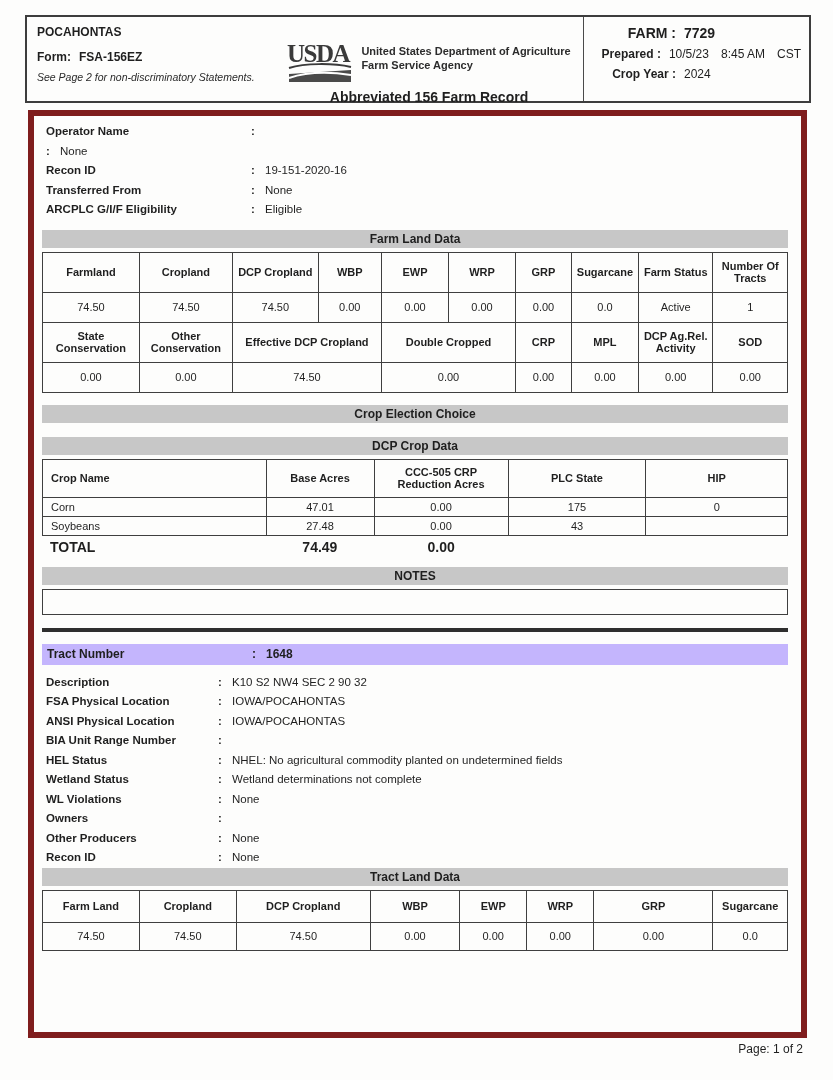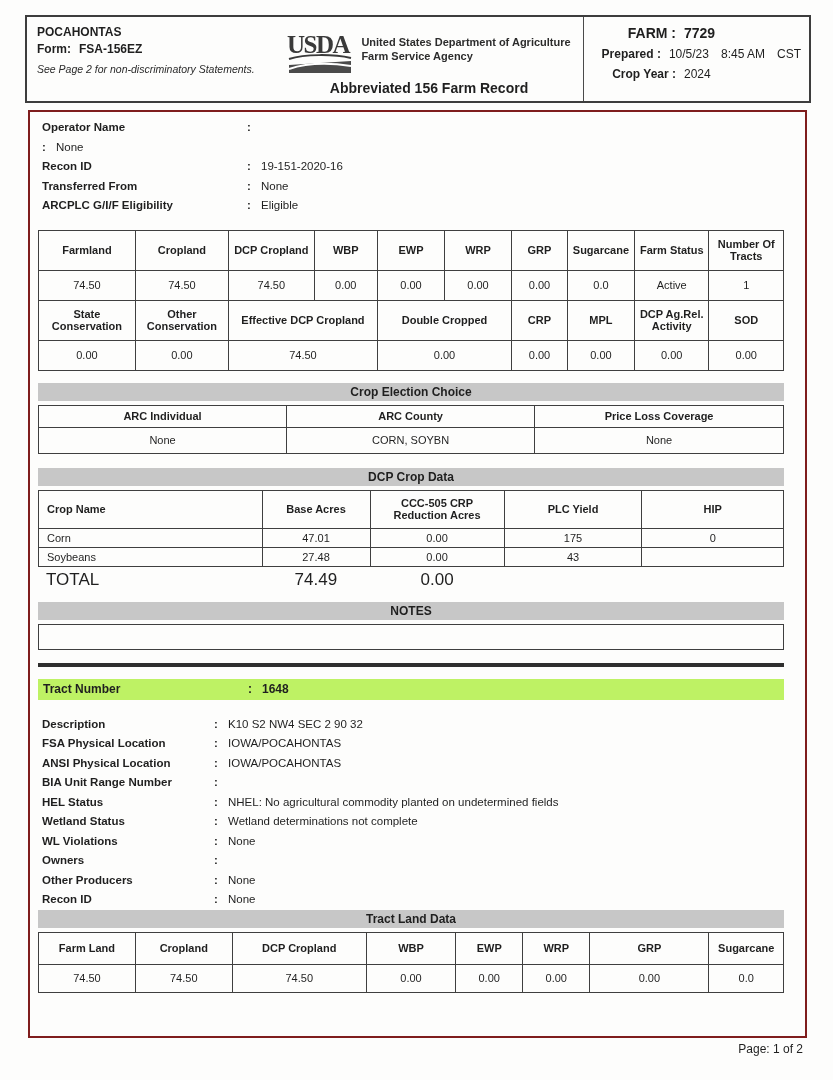--- a/index.html
+++ b/index.html
@@ -15,88 +15,88 @@
 
   
   .header-box {
     position: absolute; left: 25px; top: 15px;
     width: 786px; height: 88px;
     border: 2px solid #3d3d3d;
     display: flex;
   }
   .hdr-left { width: 248px; padding: 7px 0 0 10px; }
   .hdr-left .state, .hdr-left .county { font-weight: bold; font-size: 12px; line-height: 17px; }
-  .hdr-left .form-line { font-size: 12px; margin-top: 1px; font-weight: bold; }
+  .hdr-left .form-line { font-size: 12px; margin-top: 9px; font-weight: bold; }
   .hdr-left .form-line .form-value { margin-left: 8px; }
   .hdr-left .note { font-size: 10.5px; font-style: italic; margin-top: 7px; color: #2a2a2a; }
-  .hdr-center { flex: 1; padding-top: 15px; }
+  .hdr-center { flex: 1; padding-top: 24px; }
   .logo-row { display: flex; align-items: flex-start; justify-content: center; gap: 8px; }
   .usda-logo { width: 66px; height: 42px; flex: 0 0 auto; }
   .dept { font-size: 11px; font-weight: bold; line-height: 14px; padding-top: 3px; color: #2c2c2c; }
   .doc-title { text-align: center; font-weight: bold; font-size: 14px; margin-top: 6px; }
   .hdr-right {
     width: 226px; border-left: 1.5px solid #4a4a4a;
     padding: 8px 8px 0 0; font-size: 12px;
   }
   .hdr-right .row { display: flex; margin-bottom: 6px; }
   .hdr-right .lab { width: 92px; text-align: right; font-weight: bold; }
   .hdr-right .lab::after { content: " :"; }
   .hdr-right .val { margin-left: 8px; white-space: nowrap; }
   .hdr-right .row.farm .lab, .hdr-right .row.farm .val { font-weight: bold; font-size: 14px; }
   .hdr-right .val .sep { display: inline-block; width: 12px; }
 
   
   .main-box {
     position: absolute; left: 28px; top: 110px;
     width: 779px; height: 928px;
-    border: 2px solid #7f1d1d;
-    padding: 6px 20px 0 7px;
+    border: 6px solid #7f1d1d;
+    padding: 6px 12px 0 7px;
   }
 
   
   .kv-row { display: flex; font-size: 11.5px; line-height: 19.5px; padding-left: 5px; }
   .kv-row .k { font-weight: bold; }
   .operator .kv-row .k { width: 205px; }
   .tract-fields .kv-row .k { width: 172px; }
   .kv-row .c { font-weight: bold; width: 14px; }
   .kv-row .c::after { content: ":"; }
   .kv-row .v { flex: 1; }
 
   
   .banner {
     background: #c7c7c7;
     text-align: center; font-weight: bold; font-size: 12px;
     height: 18px; line-height: 18px;
     margin: 0 1px;
   }
   .tract-banner {
-    background: #bef264;
+    background: #c4b5fd;
     display: flex; font-size: 12px; font-weight: bold;
     height: 21px; line-height: 21px;
-    margin: 9px 1px; padding-left: 5px;
+    margin: 2px 1px; padding-left: 5px;
   }
   .tract-banner .k { width: 205px; }
   .tract-banner .c { width: 14px; }
   .tract-banner .c::after { content: ":"; }
 
   
   table { width: calc(100% - 2px); margin: 4px 1px 0 1px; border-collapse: collapse; table-layout: fixed; }
   th, td { border: 1.5px solid #3f3f3f; font-size: 11px; text-align: center; padding: 2px 3px; }
   th { font-weight: bold; }
   .t-farm th { height: 40px; }
   .t-farm td { height: 30px; }
   .t-elect th { height: 22px; }
   .t-elect td { height: 26px; }
   .t-dcp th { height: 38px; }
   .t-dcp td { height: 19px; }
   .t-dcp .left, .t-dcp td.left { text-align: left; padding-left: 8px; }
   .t-tract th { height: 32px; margin-top: 14px; }
   .t-tract td { height: 28px; }
 
-  .total-row { display: flex; font-size: 17px; font-weight: normal; margin: 3px 1px 0 1px; }
+  .total-row { display: flex; font-size: 14px; font-weight: bold; margin: 3px 1px 0 1px; }
   .total-row .c1 { width: 30%; text-align: left; padding-left: 8px; }
   .total-row .c2 { width: 14.5%; text-align: center; }
   .total-row .c3 { width: 18%; text-align: center; }
 
   .notes-box { border: 1.5px solid #3f3f3f; height: 26px; margin: 4px 1px 0 1px; font-size: 11px; padding: 2px 6px; }
   .divider { height: 4px; background: #2e2e2e; margin: 13px 1px 12px 1px; }
 
   .footer {
     position: absolute; right: 30px; top: 1042px;
     font-size: 12px; color: #1f1f1f;
@@ -174,20 +174,21 @@
         </div>
       <div class="kv-row">
           <span class="k">ARCPLC G/I/F Eligibility</span>
           <span class="c"></span>
           <span class="v">Eligible</span>
         </div>
     </div>
 
     <div class="sp10"></div>
 
+    <div class="banner">Farm Land Data</div>
     <table class="t-farm">
       <colgroup>
         <col style="width:13%">
           <col style="width:12.5%">
           <col style="width:11.5%">
           <col style="width:8.5%">
           <col style="width:9%">
         <col style="width:9%">
           <col style="width:7.5%">
           <col style="width:9%">
@@ -238,57 +239,38 @@
         <td>0.00</td>
         <td>0.00</td>
         <td>0.00</td>
       </tr>
     </tbody>
       </table>
 
     <div class="sp12"></div>
 
     <div class="banner">Crop Election Choice</div>
-    <table class="t-elect">
-      <colgroup>
-          <col style="width:33.3%">
-          <col style="width:33.3%">
-          <col style="width:33.4%">
-        </colgroup>
-      <tbody>
-          <tr>
-        <th>ARC Individual</th>
-        <th>ARC County</th>
-        <th>Price Loss Coverage</th>
-      </tr>
-      <tr>
-        <td>None</td>
-        <td>CORN, SOYBN</td>
-        <td>None</td>
-      </tr>
-    </tbody>
-      </table>
 
     <div class="sp14"></div>
 
     <div class="banner">DCP Crop Data</div>
     <table class="t-dcp">
       <colgroup>
           <col style="width:30%">
           <col style="width:14.5%">
           <col style="width:18%">
           <col style="width:18.5%">
           <col style="width:19%">
         </colgroup>
       <tbody>
           <tr>
         <th class="left">Crop Name</th>
         <th>Base Acres</th>
         <th>CCC-505 CRP Reduction Acres</th>
-        <th>PLC Yield</th>
+        <th>PLC State</th>
         <th>HIP</th>
       </tr>
       <tr>
         <td class="left">Corn</td>
         <td>47.01</td>
         <td>0.00</td>
         <td>175</td>
         <td>0</td>
       </tr>
       <tr>

